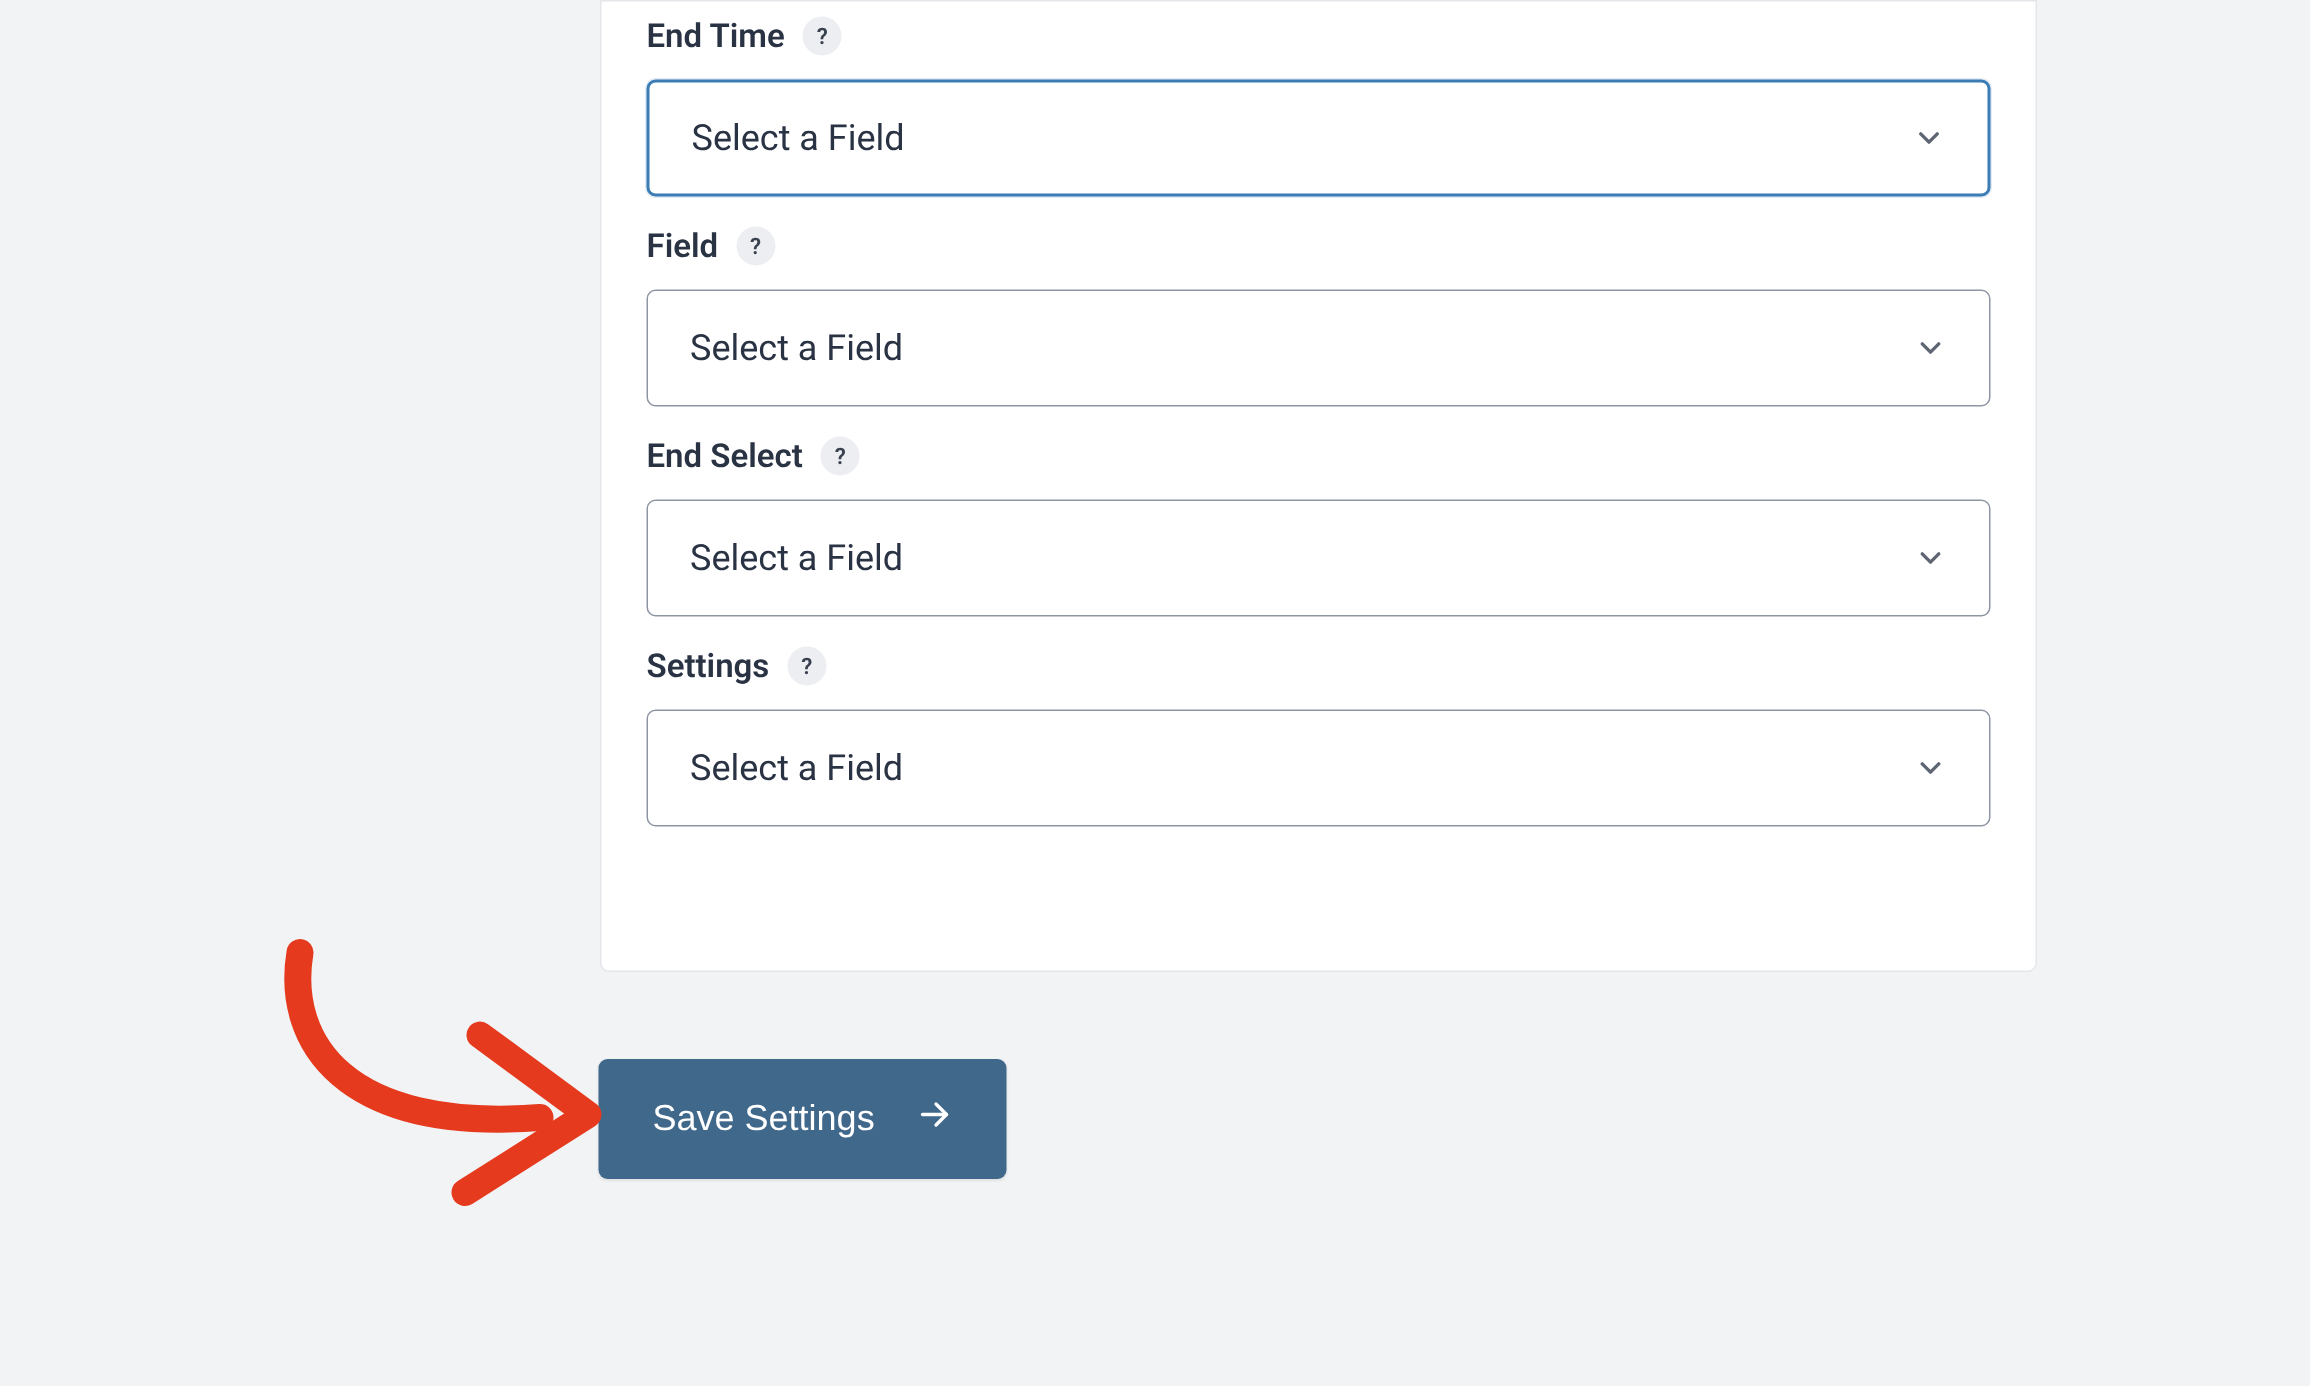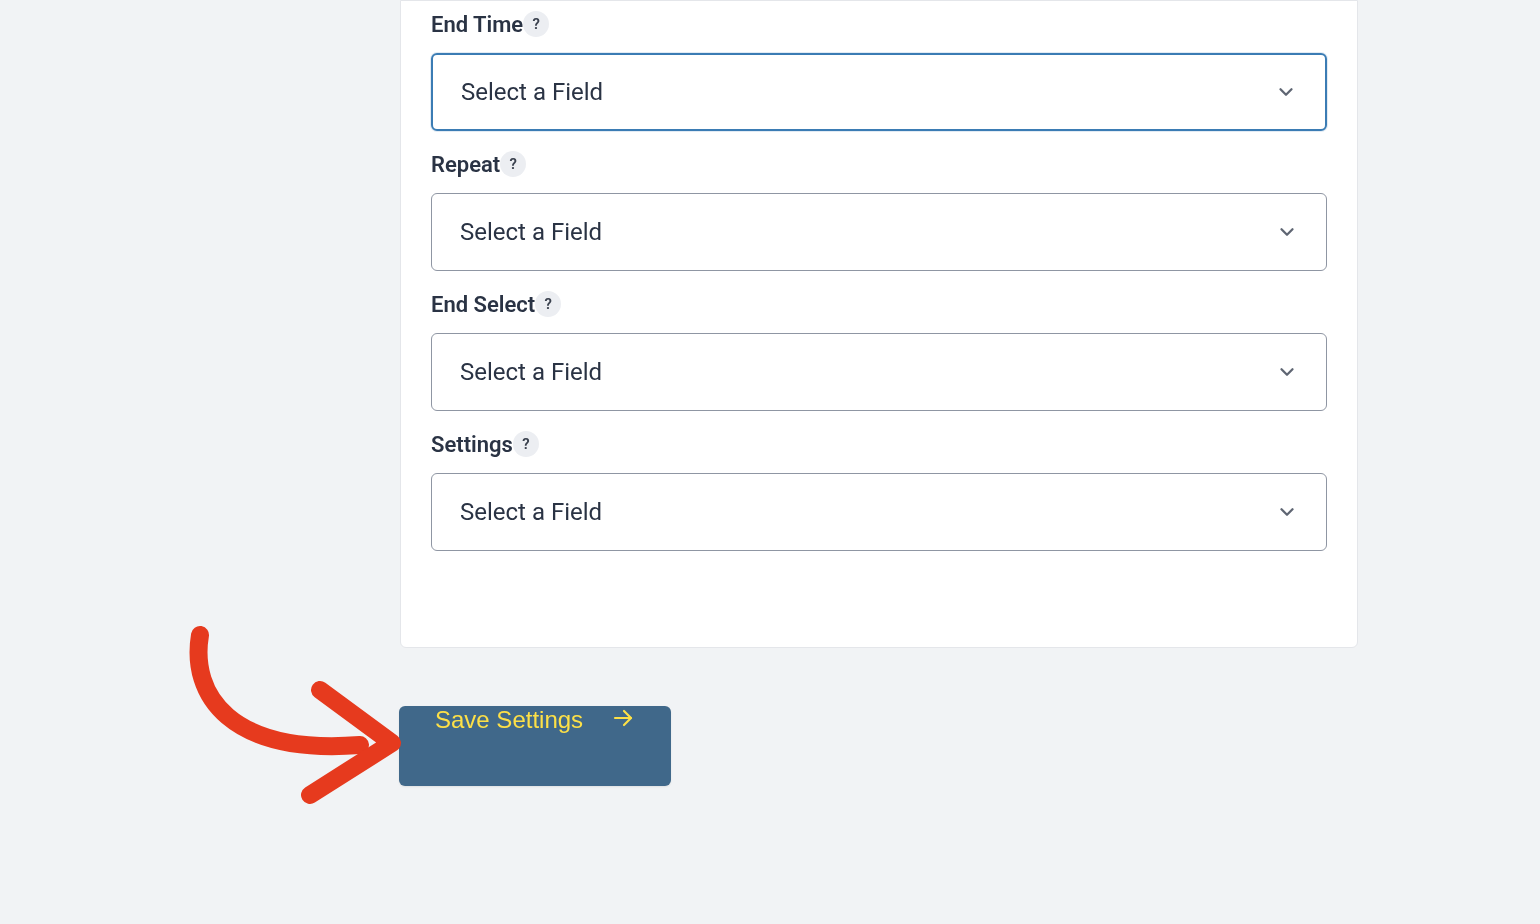--- a/index.html
+++ b/index.html
@@ -28,20 +28,21 @@
     }
     .field-group {
       margin-bottom: 20px;
     }
     .field-group:first-of-type {
       margin-top: 10px;
     }
     .field-label-row {
       display: flex;
       align-items: center;
+      gap: 12px;
       margin-bottom: 16px;
       text-align: right;
     }
     .field-label {
       font-size: 22px;
       font-weight: 600;
       color: #2a3344;
     }
     .help-badge {
       display: inline-flex;
@@ -89,24 +90,25 @@
     }
     .save-button {
       position: absolute;
       left: 399px;
       top: 706px;
       height: 80px;
       padding: 0 36px;
       background: #40688a;
       border: none;
       border-radius: 6px;
-      color: #fde047;
+      color: #ffffff;
       font-size: 24px;
       font-weight: 500;
       display: inline-flex;
+      align-items: center;
       gap: 28px;
       cursor: pointer;
       box-shadow: 0 1px 2px rgba(0,0,0,0.08);
     }
     .save-button svg {
       width: 24px;
       height: 24px;
     }
     .arrow-annotation {
       position: absolute;
@@ -130,21 +132,21 @@
       <span class="chevron-wrap">
         <svg viewBox="0 0 24 24" fill="none" stroke="currentColor" stroke-width="2.5" stroke-linecap="round" stroke-linejoin="round">
             <polyline points="6 9 12 15 18 9"></polyline>
           </svg>
       </span>
     </div>
   </div>
 
   <div class="field-group">
     <div class="field-label-row">
-      <span class="field-label">Repeat</span>
+      <span class="field-label">Field</span>
       <span class="help-badge">?</span>
     </div>
     <div class="select-field">
       <span class="select-text">Select a Field</span>
       <span class="chevron-wrap">
         <svg viewBox="0 0 24 24" fill="none" stroke="currentColor" stroke-width="2.5" stroke-linecap="round" stroke-linejoin="round">
             <polyline points="6 9 12 15 18 9"></polyline>
           </svg>
       </span>
     </div>

